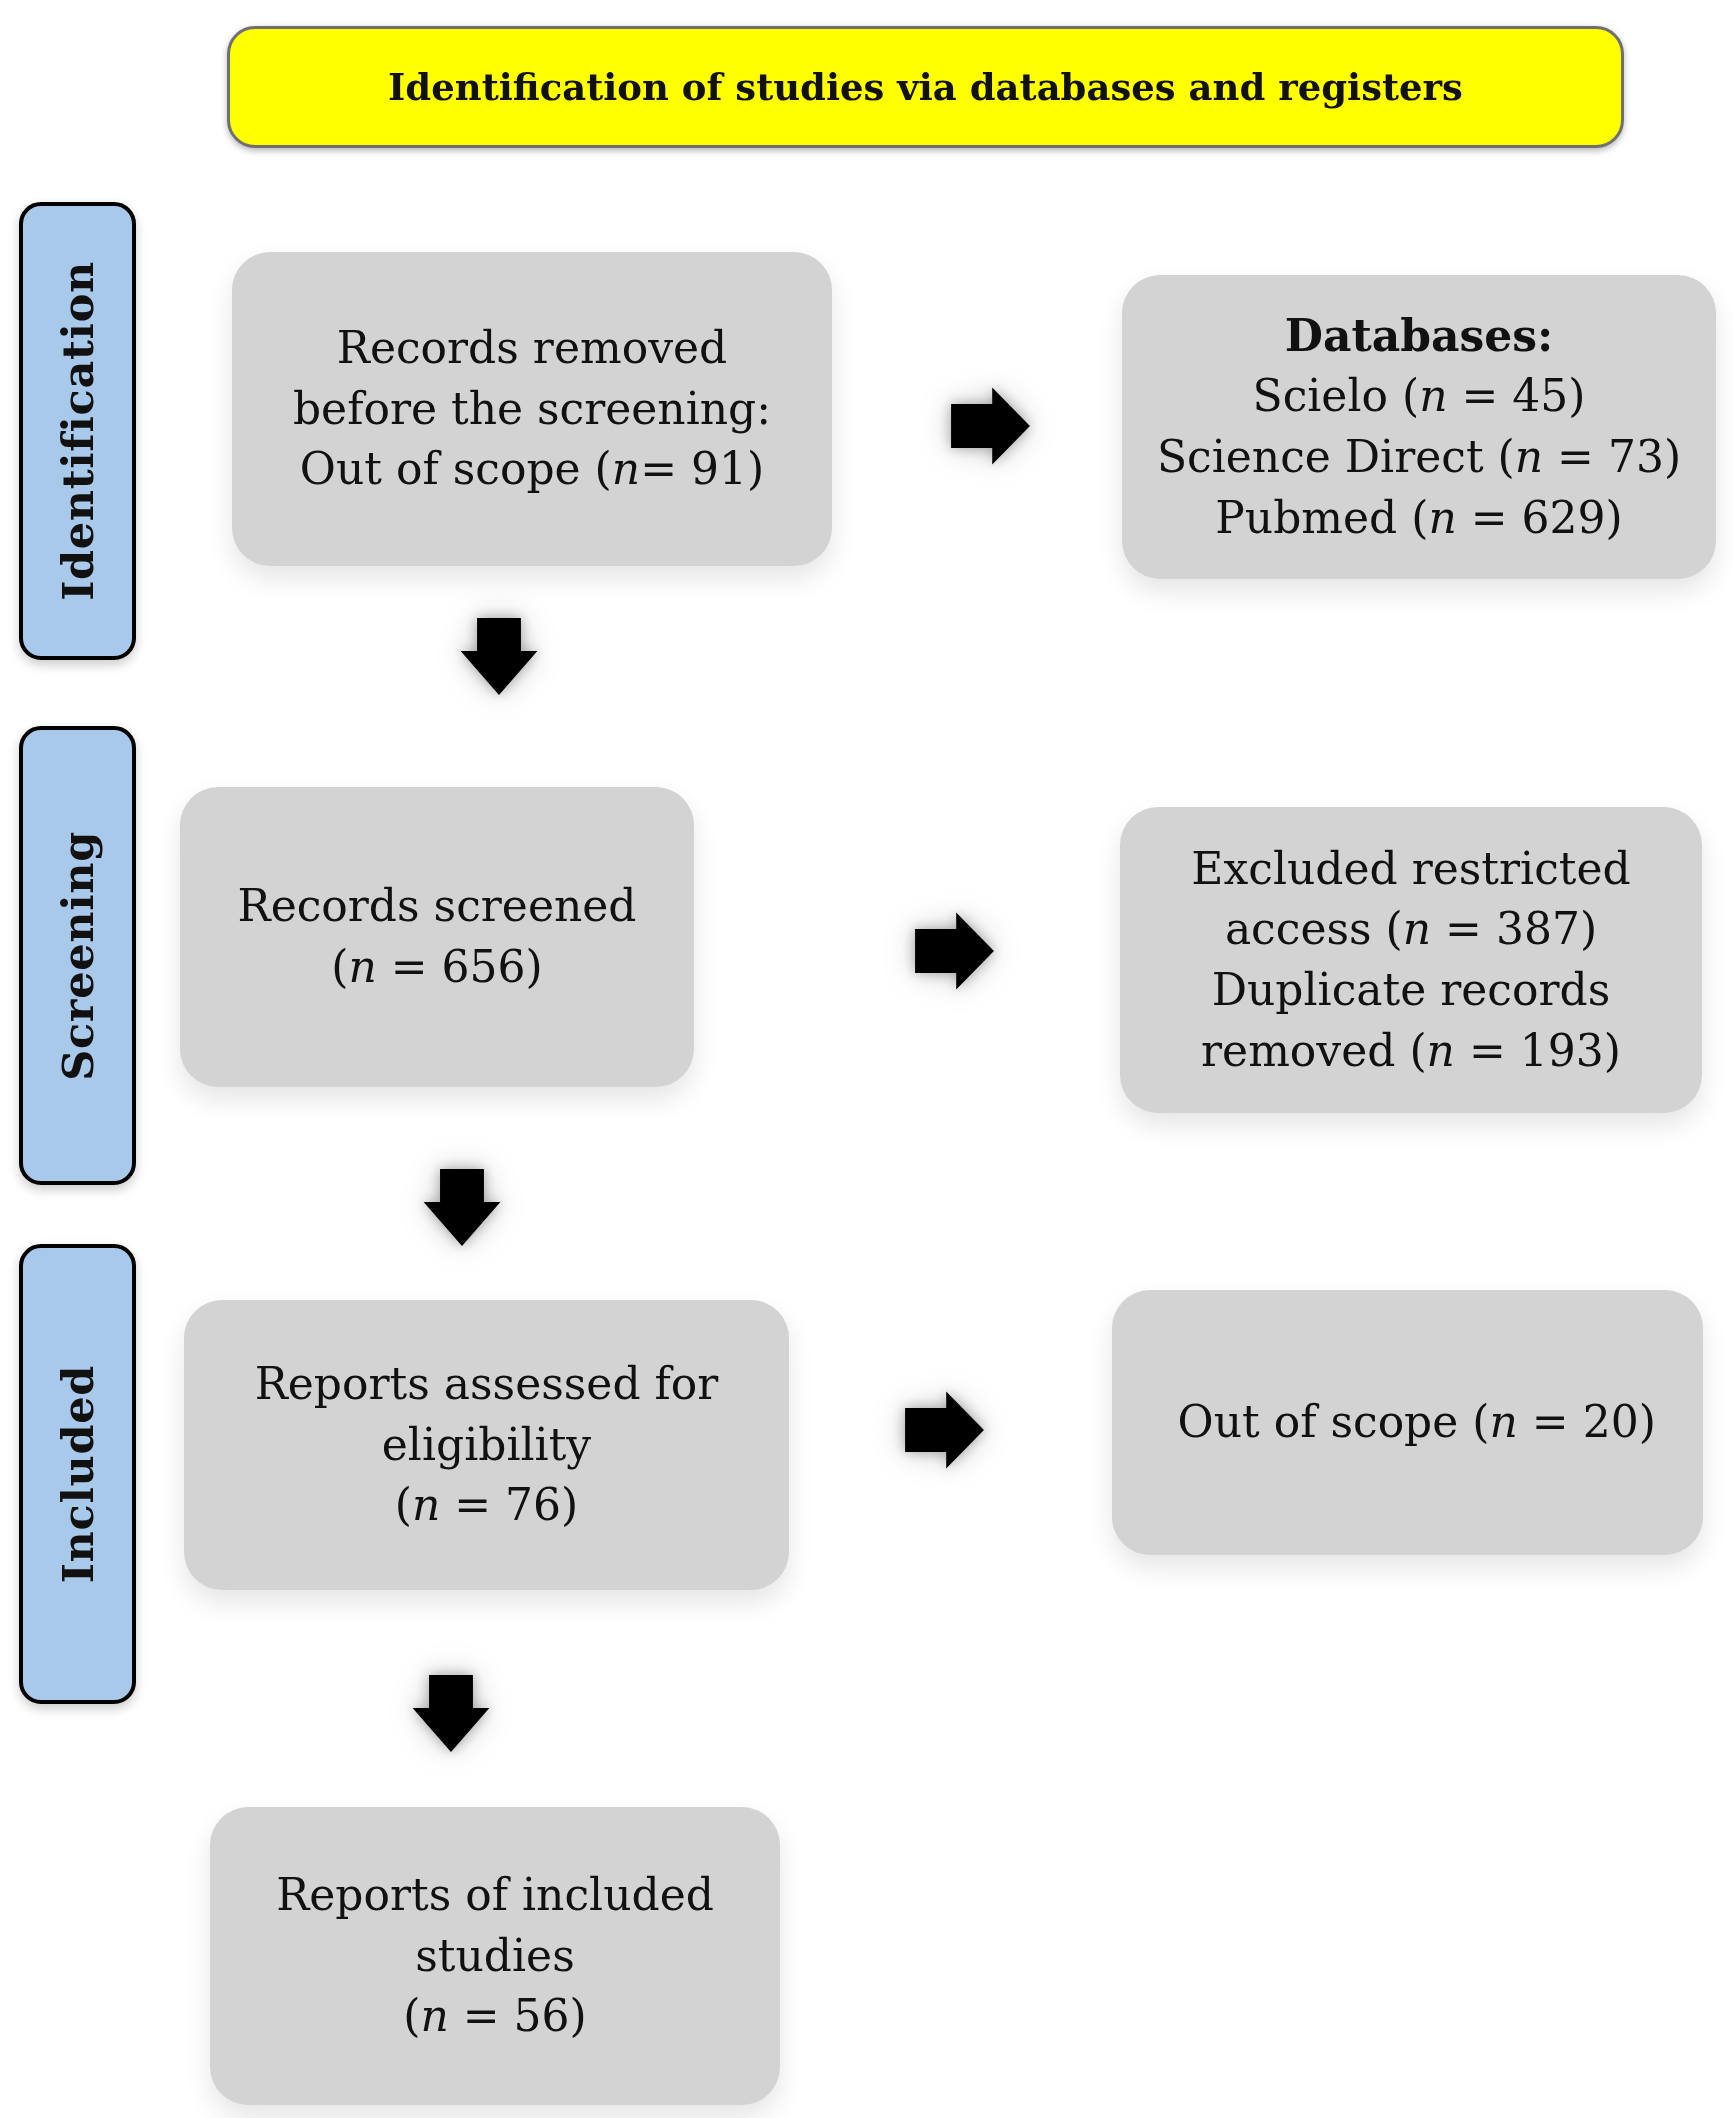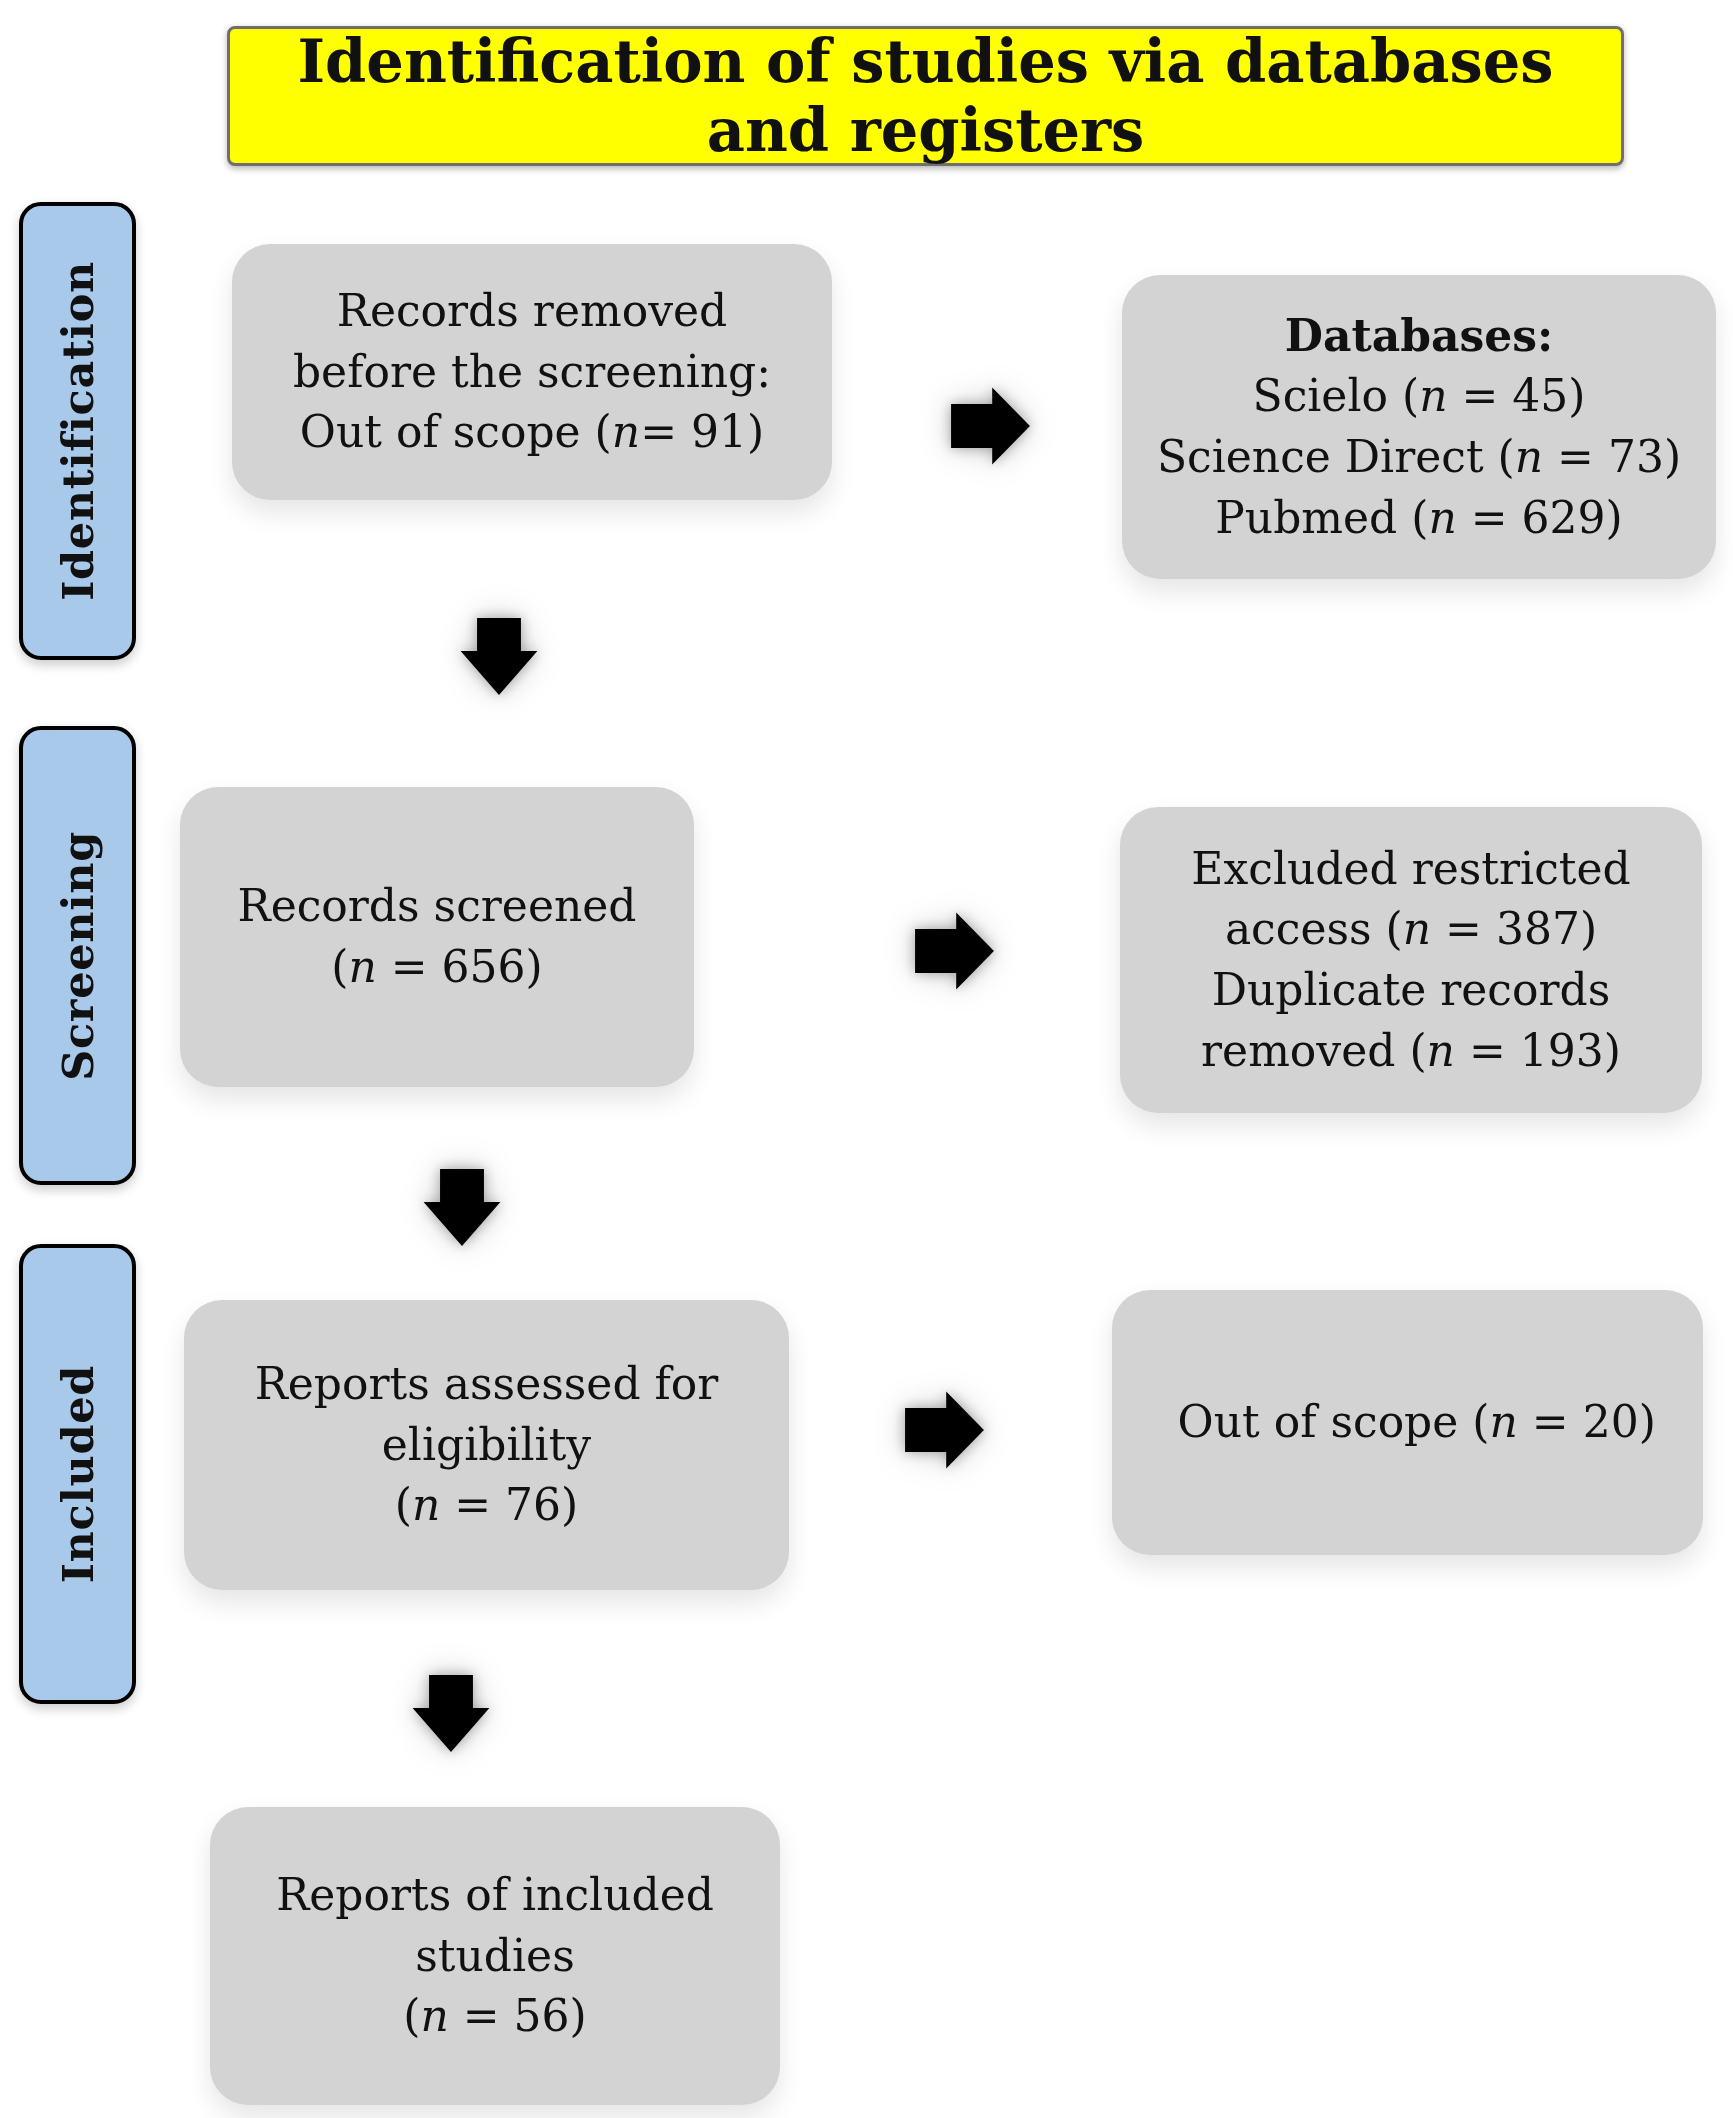--- a/index.html
+++ b/index.html
@@ -6,25 +6,25 @@
     --background:#FFFFFF; --header-bg:#FFFF00; --header-border:#6F6F6F;
     --stage-bg:#A8C9E9; --stage-border:#000000; --box-bg:#D3D3D3;
     --arrow:#000000; --text:#111111;
   }
   html,body{margin:0;padding:0;background:var(--background);}
   #canvas{
     position:relative; width:1734px; height:2119px; background:var(--background);
     font-family:"DejaVu Serif","Liberation Serif",serif; color:var(--text);
   }
   .header{
-    position:absolute; left:227px; top:26px; width:1397px; height:140px;
+    position:absolute; left:227px; top:26px; width:1397px; height:122px;
     background:var(--header-bg); border:3.4px solid var(--header-border);
-    border-radius:8px; box-sizing:border-box;
+    border-radius:28px; box-sizing:border-box;
     display:flex; align-items:center; justify-content:center;
-    font-weight:bold; font-size:59px; text-align:center;
+    font-weight:bold; font-size:37px; text-align:center;
     box-shadow:0 2.7px 6.9px rgba(0,0,0,0.28);
   }
   .stage{
     position:absolute; left:19px; width:117px;
     background:var(--stage-bg); border:4.8px solid var(--stage-border);
     border-radius:22px; box-sizing:border-box;
     display:flex; align-items:center; justify-content:center;
     box-shadow:0 4.1px 11px rgba(0,0,0,0.20);
   }
   .stage .vtext{
@@ -54,21 +54,21 @@
   <div class="stage" style="top:202px;height:458px;">
     <span class="vtext">Identification</span>
   </div>
   <div class="stage" style="top:726px;height:459px;">
     <span class="vtext">Screening</span>
   </div>
   <div class="stage" style="top:1244px;height:460px;">
     <span class="vtext">Included</span>
   </div>
 
-  <div class="gbox" style="left:232px;top:244px;width:600px;height:256px;">
+  <div class="gbox" style="left:232px;top:252px;width:600px;height:314px;">
     <div class="lines"><div>Records removed</div><div>before the screening:</div><div>Out of scope (<i>n</i>= 91)</div></div>
   </div>
 
   <div class="gbox" style="left:1122px;top:249px;width:594px;height:304px;margin-top:26px;">
     <div class="heading">Databases:</div>
     <div class="lines"><div>Scielo (<i>n</i> = 45)</div><div>Science Direct (<i>n</i> = 73)</div><div>Pubmed (<i>n</i> = 629)</div></div>
   </div>
 
   <div class="gbox" style="left:180px;top:787px;width:514px;height:300px;">
     <div class="lines"><div>Records screened</div><div>(<i>n</i> = 656)</div></div>

